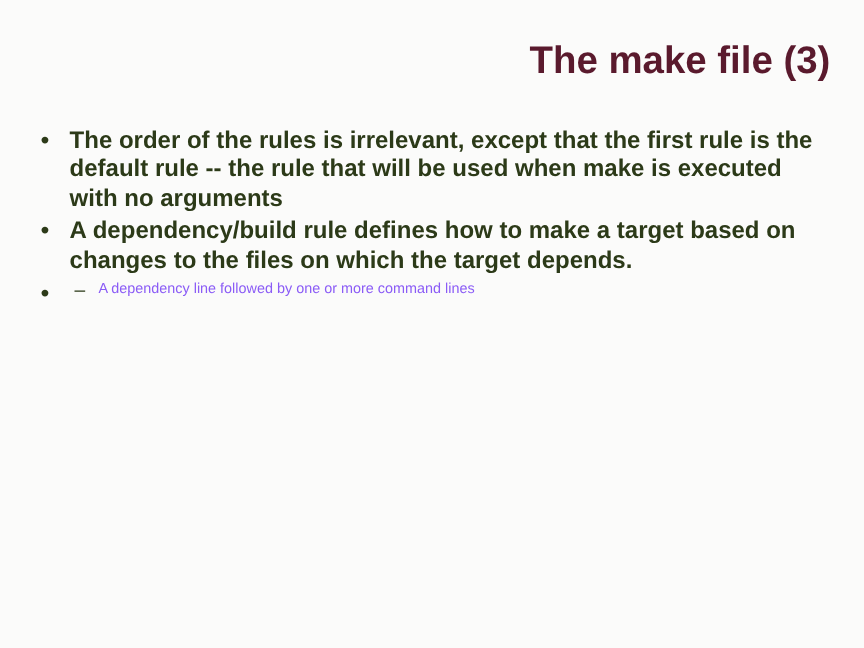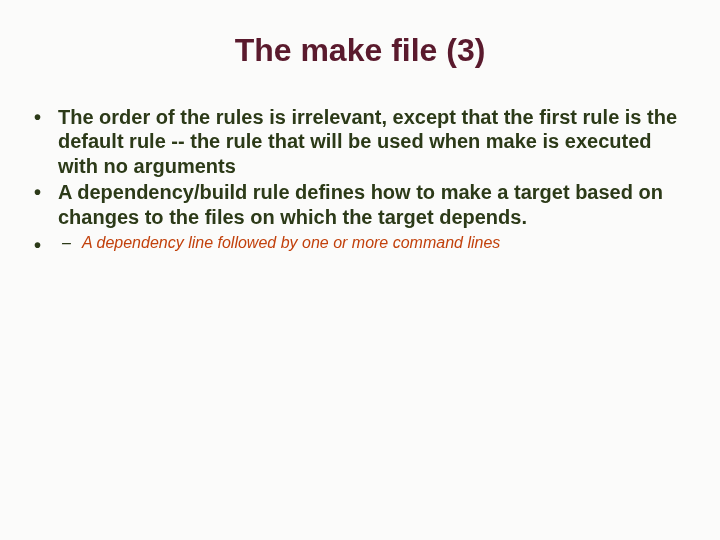--- a/index.html
+++ b/index.html
@@ -4,21 +4,21 @@
   <style>
     * { margin: 0; padding: 0; box-sizing: border-box; }
     html, body { width: 720px; height: 540px; }
     body {
       background: #fbfbfa;
       font-family: Arial, Helvetica, sans-serif;
       padding: 28px 28px 0 28px;
       color: #000;
     }
     h1 {
-      text-align: center;
+      text-align: right;
       font-size: 32px;
       font-weight: bold;
       color: #5a1a2d;
       margin-bottom: 36px;
       margin-top: 4px;
     }
     ul.level1 {
       list-style: none;
     }
     ul.level1 > li {
@@ -39,25 +39,24 @@
       color: #2c3a18;
     }
     ul.level2 {
       list-style: none;
       margin-top: 4px;
     }
     ul.level2 > li {
       position: relative;
       padding-left: 22px;
       margin-left: 2px;
-      font-size: 16px;
+      font-size: 12px;
       line-height: 1.3;
       font-weight: normal;
-      color: #c2410c;
-      font-style: italic;
+      color: #8b5cf6;
     }
     ul.level2 > li::before {
       content: "–";
       position: absolute;
       left: 2px;
       top: 0;
       font-size: 16px;
       color: #2c3a18;
     }
   </style>

